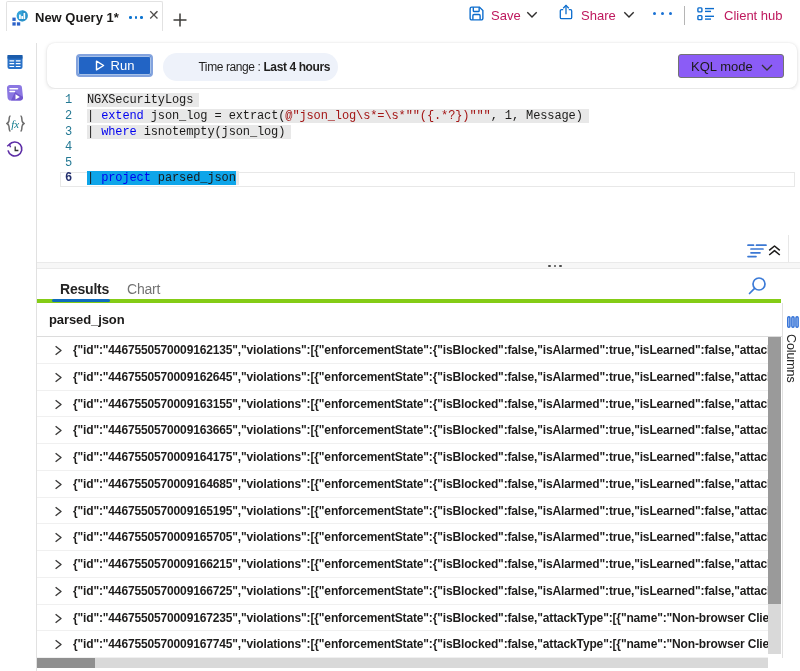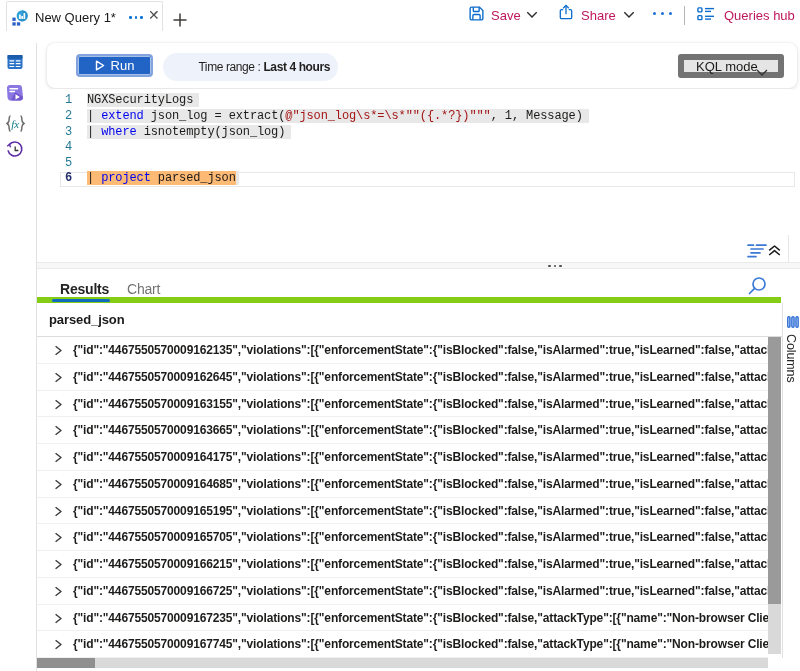--- a/index.html
+++ b/index.html
@@ -1,50 +1,50 @@
 <!DOCTYPE html>
 <html><head><meta charset="utf-8"><style>
 *{margin:0;padding:0;box-sizing:border-box}
 html,body{width:800px;height:671px;overflow:hidden}
 body{font-family:"Liberation Sans",sans-serif;background:#fff;position:relative;color:#1b1a19}
 svg{display:block}
 
 #tab{position:absolute;left:6px;top:1px;width:157px;height:30px;background:#fff;border:1px solid #e2e2e2;border-bottom:none;border-radius:2px 2px 0 0}
-#tab .ttl{position:absolute;left:28px;top:8px;font-size:13px;font-weight:400;letter-spacing:0;white-space:nowrap}
+#tab .ttl{position:absolute;left:28px;top:8px;font-size:13px;font-weight:700;letter-spacing:0;white-space:nowrap}
 #tab .dots3{position:absolute;left:122px;top:14px;width:15px;height:3px}
 #tab .dots3 i{position:absolute;width:2.6px;height:2.6px;border-radius:50%;background:#0b72cf;top:0}
 #tab .x{position:absolute;left:141px;top:5px;font-size:14px;color:#4f4d4b;font-weight:400}
 #plus{position:absolute;left:173px;top:13px;width:14px;height:14px}
 #topright{position:absolute;left:460px;top:0;width:340px;height:31px;font-size:13px;color:#be185d}
 #topright span.lbl{position:absolute;top:8px}
 
 #sideband{position:absolute;left:36px;top:43px;width:1px;bottom:0;background:#e1e1e1}
 
 #toolbar{position:absolute;left:47px;top:43px;width:750px;height:45px;background:#fff;border-radius:8px;box-shadow:0 1px 4px rgba(0,0,0,.13),0 0 2px rgba(0,0,0,.07)}
 #runbtn{position:absolute;left:29px;top:11px;width:77px;height:23px;background:#2264c5;border:2px solid #83a3de;border-radius:4px;box-shadow:inset 0 0 0 1px rgba(255,255,255,.6);color:#fff;font-size:13px;display:flex;align-items:center;justify-content:center;gap:6px}
 .pill{position:absolute;top:10px;height:28px;border-radius:14px;background:#eef2fa;display:flex;align-items:center;justify-content:center;font-size:12px;letter-spacing:-.4px;color:#201f1e;white-space:nowrap}
 #pill1{left:116px;width:175px;justify-content:flex-end;padding-right:8px}
 #pill2{left:301px;width:92px}
-#kql{position:absolute;left:631px;top:11px;width:106px;height:24px;border:6px solid #737373;border-radius:3px;background:#e5e5e5;font-size:13px;color:#1b1a19;display:flex;align-items:center;padding-left:12px}
+#kql{position:absolute;left:631px;top:11px;width:106px;height:24px;border:1px solid #737373;border-radius:3px;background:#8b5cf6;font-size:13px;color:#1b1a19;display:flex;align-items:center;padding-left:12px}
 
 #editor{position:absolute;left:47px;top:89px;width:750px;height:173px;background:#fff;border-radius:8px;font-family:"Liberation Mono",monospace;font-size:12px;letter-spacing:-.12px}
 #curline{position:absolute;left:13px;right:2px;top:82.5px;height:15px;border:1px solid #e8e8e8}
 .cl{position:absolute;left:0;right:0;height:15.6px;white-space:pre}
 .cl .num{position:absolute;left:1px;width:24px;text-align:right;color:#237893}
 .cl .cd{position:absolute;left:40px;top:0}
 .sel{background:#e8e8e8;box-shadow:6px 0 0 #e8e8e8}
-.sel6{background:#fdba74;box-shadow:3px 0 0 #e8e8e8}
+.sel6{background:#0ea5e9;box-shadow:3px 0 0 #e8e8e8}
 .k{color:#0000f0}
 .s{color:#a31515}
 .sq{text-decoration:underline;text-decoration-style:wavy;text-decoration-color:#b73cb4;text-decoration-thickness:1px;text-underline-offset:2px}
 
 #band{position:absolute;left:37px;top:262px;right:0;height:6.5px;background:#f7f7f7;border-top:1px solid #eaeaea;border-bottom:1px solid #eaeaea}
 #band i{position:absolute;top:1.6px;width:2.8px;height:2.8px;border-radius:50%;background:#4c4c4c}
 
-#rtabs{position:absolute;left:37px;top:269px;right:19px;height:34px;border-bottom:6px solid #84cc16}
+#rtabs{position:absolute;left:37px;top:269px;right:19px;height:34px;border-bottom:4px solid #84cc16}
 #rtabs .t1{position:absolute;left:23px;top:12px;font-size:14px;font-weight:700;color:#242424;letter-spacing:-.2px}
 #rtabs .t2{position:absolute;left:90px;top:12px;font-size:14px;color:#737373;letter-spacing:-.2px}
 #rtabs .ul{position:absolute;left:14.5px;top:30px;width:58.5px;height:2.8px;background:#0f6cbd;border-radius:2px}
 #thead{position:absolute;left:37px;top:303px;width:744.5px;height:34px;border-bottom:1px solid #dcdcdc;background:#fff}
 #thead b{position:absolute;left:12px;top:9px;font-size:13px;letter-spacing:-.1px}
 #rows{position:absolute;left:37px;top:337px;width:730.5px;height:321px;overflow:hidden;background:#fff}
 .row{position:absolute;left:0;width:900px;height:26.75px;border-bottom:1px solid #f0f0f0;white-space:nowrap}
 .row .tx{position:absolute;left:36px;top:6.2px;font-size:12px;letter-spacing:-.15px;color:#1d1c1b;font-weight:700}
 .row svg{position:absolute;left:15.5px;top:8.2px}
 
@@ -113,21 +113,21 @@
 <svg style="position:absolute;left:237px;top:7px" width="18" height="14" viewBox="0 0 18 14">
       <g fill="none" stroke="#0b6ccd" stroke-width="1.4">
         <rect x="0.9" y="0.9" width="4" height="4" rx="0.8"></rect>
         <rect x="0.9" y="8.6" width="4" height="4" rx="0.8"></rect>
         <path d="M8 1.6 H17"></path>
         <path d="M8 4.4 H14"></path>
         <path d="M8 9.3 H17"></path>
         <path d="M8 12.1 H14"></path>
       </g>
     </svg>
-<span class="lbl" style="left:264px">Queries hub</span>
+<span class="lbl" style="left:264px">Client hub</span>
 </div>
 <div id="sidebar">
 <svg style="position:absolute;left:7px;top:54px" width="16" height="16" viewBox="0 0 16 16">
       <rect x="0.5" y="1" width="15" height="14" rx="2" fill="#2a72c8"></rect>
       <rect x="0.5" y="1" width="15" height="3.6" fill="#1b5cab"></rect>
       <g stroke="#fff" stroke-width="1.2">
         <path d="M2.5 6.9 H7.2 M8.8 6.9 H13.5"></path>
         <path d="M2.5 9.7 H7.2 M8.8 9.7 H13.5"></path>
         <path d="M2.5 12.5 H7.2 M8.8 12.5 H13.5"></path>
       </g>

